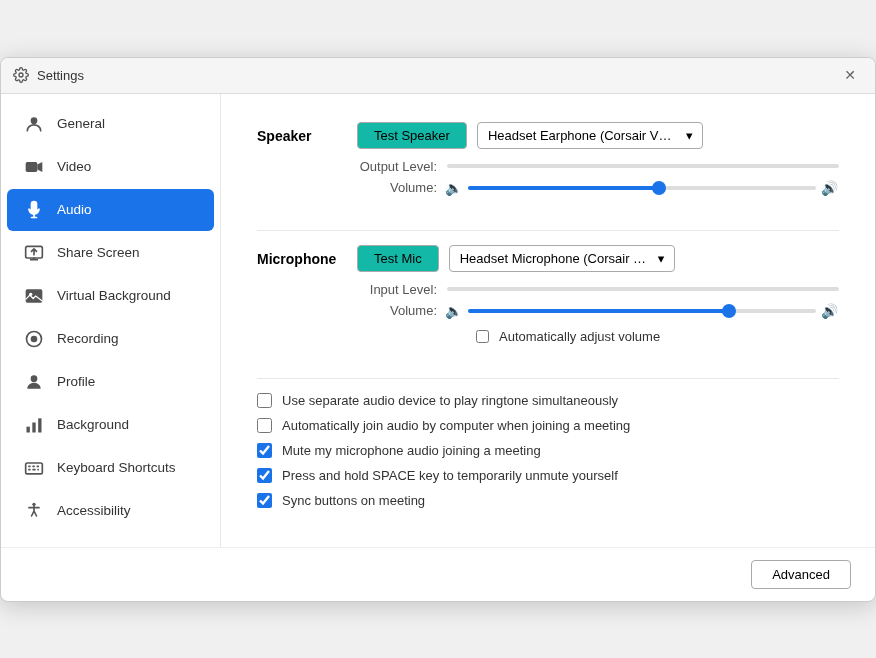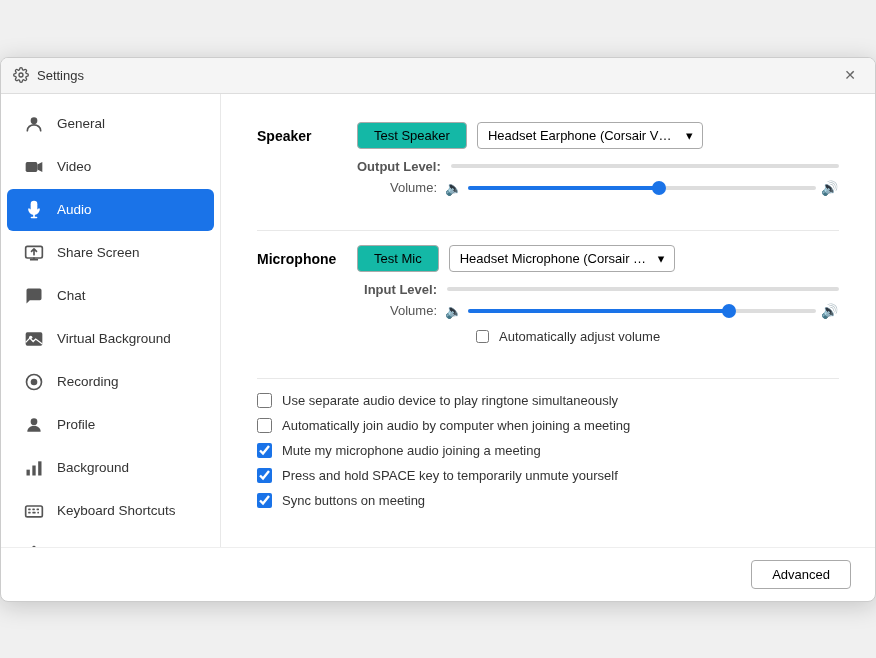--- a/index.html
+++ b/index.html
@@ -150,21 +150,20 @@
       display: flex;
       align-items: center;
       gap: 10px;
       margin-bottom: 6px;
     }
     .level-label {
       font-size: 13px;
       color: #555;
       min-width: 80px;
       text-align: right;
-      font-weight: bold;
     }
     .level-bar-bg {
       flex: 1;
       height: 4px;
       background: #ddd;
       border-radius: 2px;
     }
     .volume-row {
       display: flex;
       align-items: flex-start;
@@ -309,28 +308,20 @@
         <div class="sidebar-icon">
           <svg viewBox="0 0 24 24" fill="none">
               <rect x="2" y="4" width="20" height="14" rx="2" stroke="#555" stroke-width="2" fill="none"></rect>
               <path d="M8 20h8M12 18v2" stroke="#555" stroke-width="2" stroke-linecap="round"></path>
               <path d="M9 10l3-3 3 3M12 7v7" stroke="#555" stroke-width="2" stroke-linecap="round" stroke-linejoin="round"></path>
             </svg>
         </div>
         <span>Share Screen</span>
       </div>
 
-      <div class="sidebar-item">
-        <div class="sidebar-icon">
-          <svg viewBox="0 0 24 24" fill="none">
-              <path d="M21 15a2 2 0 0 1-2 2H7l-4 4V5a2 2 0 0 1 2-2h14a2 2 0 0 1 2 2z" fill="#555"></path>
-            </svg>
-        </div>
-        <span>Chat</span>
-      </div>
 
       <div class="sidebar-item">
         <div class="sidebar-icon">
           <svg viewBox="0 0 24 24" fill="none">
               <rect x="2" y="4" width="20" height="16" rx="2" fill="#555"></rect>
               <circle cx="8" cy="10" r="2" fill="#fff"></circle>
               <path d="M2 16l5-5 4 4 3-3 8 6" stroke="#fff" stroke-width="1.5" fill="none"></path>
             </svg>
         </div>
         <span>Virtual Background</span>

